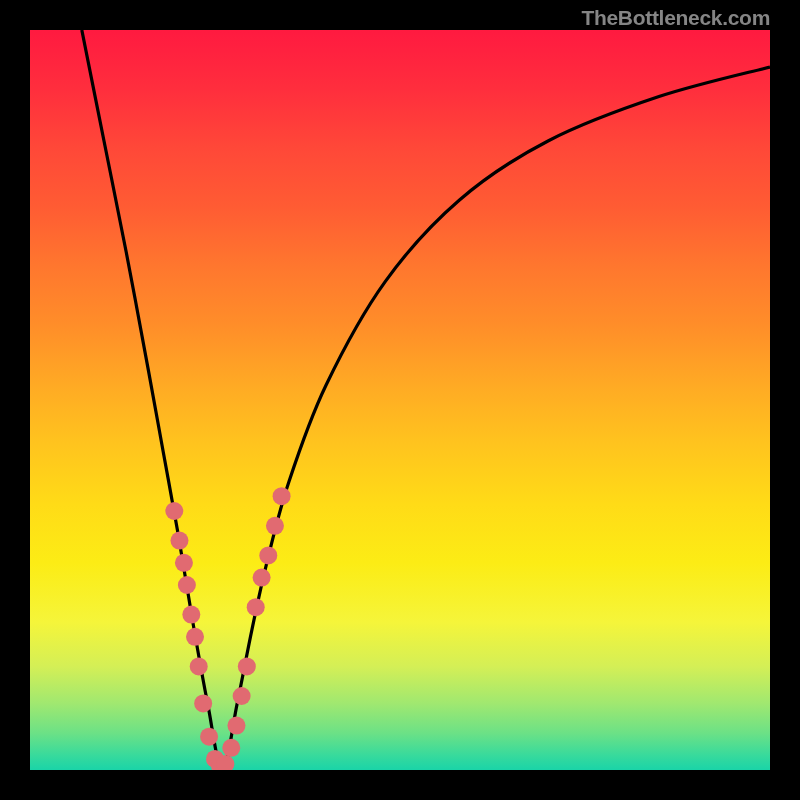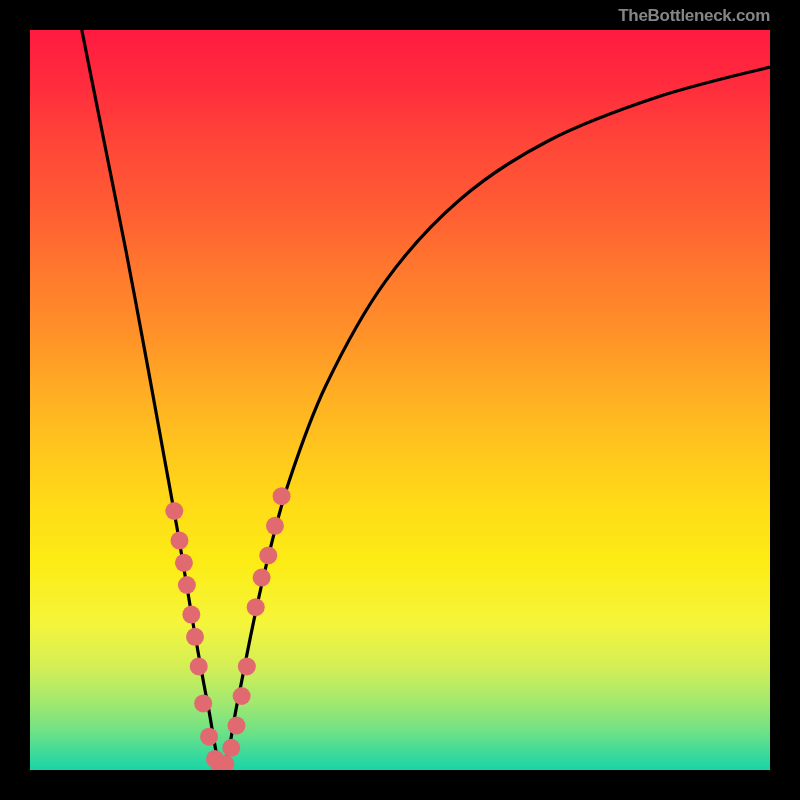--- a/index.html
+++ b/index.html
@@ -44,21 +44,21 @@
         #38da9c 98%,
         #1ad4a8 100%
       );
       overflow: visible;
     }
     .attribution {
       position: absolute;
       top: 6px;
       right: 30px;
       font-family: Arial, sans-serif;
-      font-size: 17px;
+      font-size: 21px;
       font-weight: bold;
       color: #858585;
       letter-spacing: -0.3px;
     }
     .curve-svg {
       position: absolute;
       left: 0;
       top: 0;
       width: 740px;
       height: 740px;

